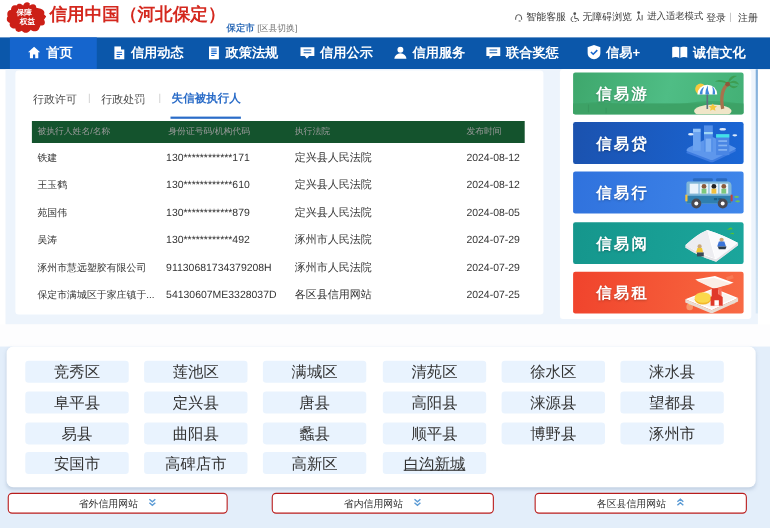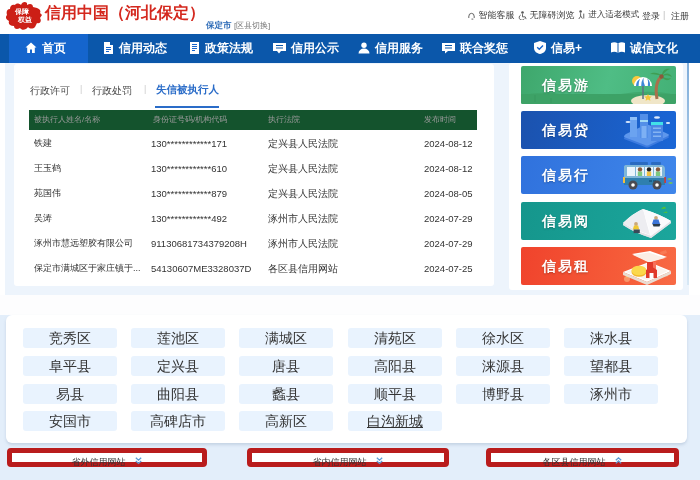--- a/index.html
+++ b/index.html
@@ -38,21 +38,21 @@
 
 #sidecard{left:509px;top:0px;width:174px;height:227px;background:#fff;border-radius:3px;}
 .banner{position:absolute;left:12px;width:155px;height:38px;border-radius:2px;overflow:hidden;}
 .btxt{position:absolute;left:21px;top:0;height:38px;line-height:38px;color:#fff;font-size:14px;font-weight:bold;letter-spacing:2px;text-shadow:0 1px 2px rgba(0,0,0,0.25);}
 #vline{left:687px;top:0px;width:2px;height:222px;background:linear-gradient(#7fadda,#b9d4ec 60%,#d8e8f5);}
 
 #band{left:0;top:295px;width:700px;height:20px;background:#fdfdfe;}
 #lpanel{left:0;top:315px;width:700px;height:165px;background:#e3eefa;}
 #botcard{left:6px;top:0px;width:681px;height:128px;background:#fff;border-radius:6px;box-shadow:0 2px 3px rgba(140,160,190,0.35);}
 .dbtn{position:absolute;width:94px;height:20px;line-height:20px;background:#e9f3fe;border-radius:3px;font-size:14px;color:#333;text-align:center;}
-.fbtn{position:absolute;top:133px;height:19px;line-height:18px;background:#fff;border:5px solid #b91c1c;border-radius:4px;font-size:9px;color:#333;text-align:center;}
+.fbtn{position:absolute;top:133px;height:19px;line-height:18px;background:#fff;border:1px solid #b91c1c;border-radius:4px;font-size:9px;color:#333;text-align:center;}
 .chev{display:inline-block;margin-left:8px;vertical-align:0px;}
 </style>
 </head>
 <body>
 <div id="page">
 
   <div class="abs" id="hdr"></div>
   <svg class="abs" id="logo" viewBox="0 0 36 29">
     <path fill="#cc1f16" d="M15,4 C16,1 19,0 21,2 L21,4 C24,2 27,3 27,6 L31,7 C34,8 35,10 34,12 L36,14 L34,17 C36,20 34,23 31,22 L29,26 C27,28 24,28 22,26 C20,29 16,30 14,27 C11,29 8,28 8,25 C4,25 2,23 3,20 C0,19 -1,16 1,14 C0,11 1,8 4,8 C4,5 6,3 9,4 C10,2 13,2 15,4 Z"></path>
     <text x="9" y="13" font-size="7" fill="#fff" font-weight="bold">保障</text>

